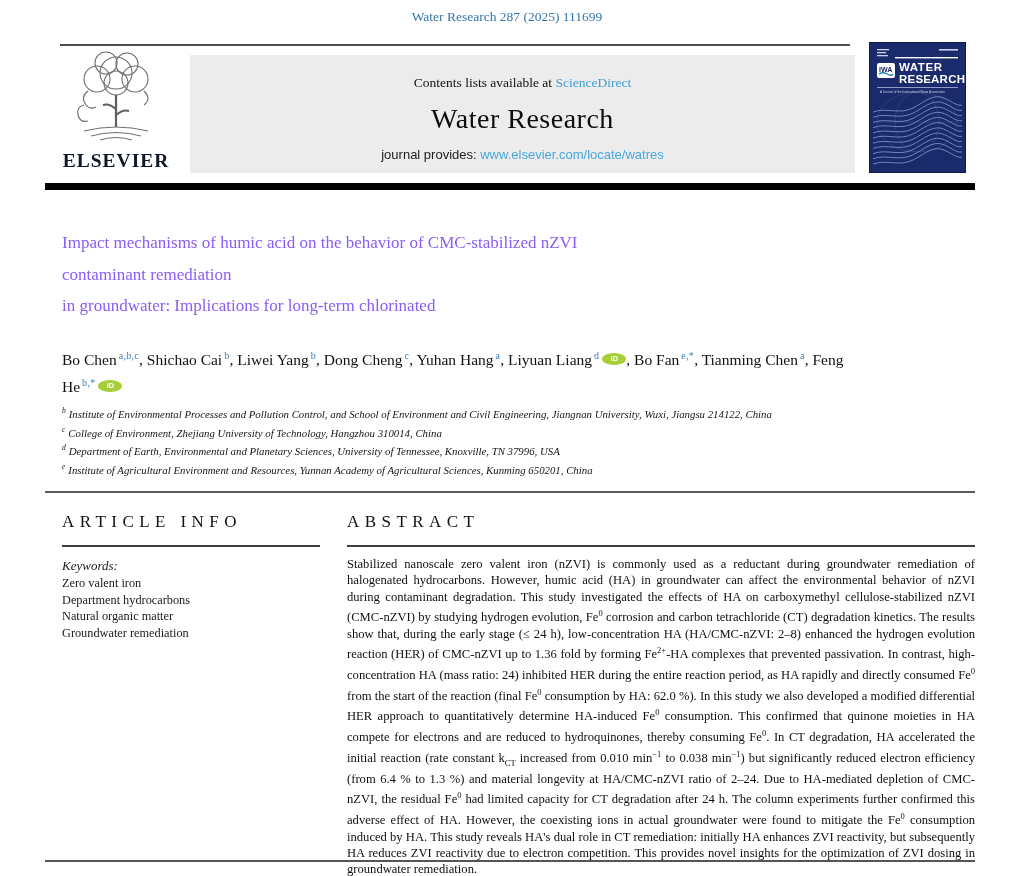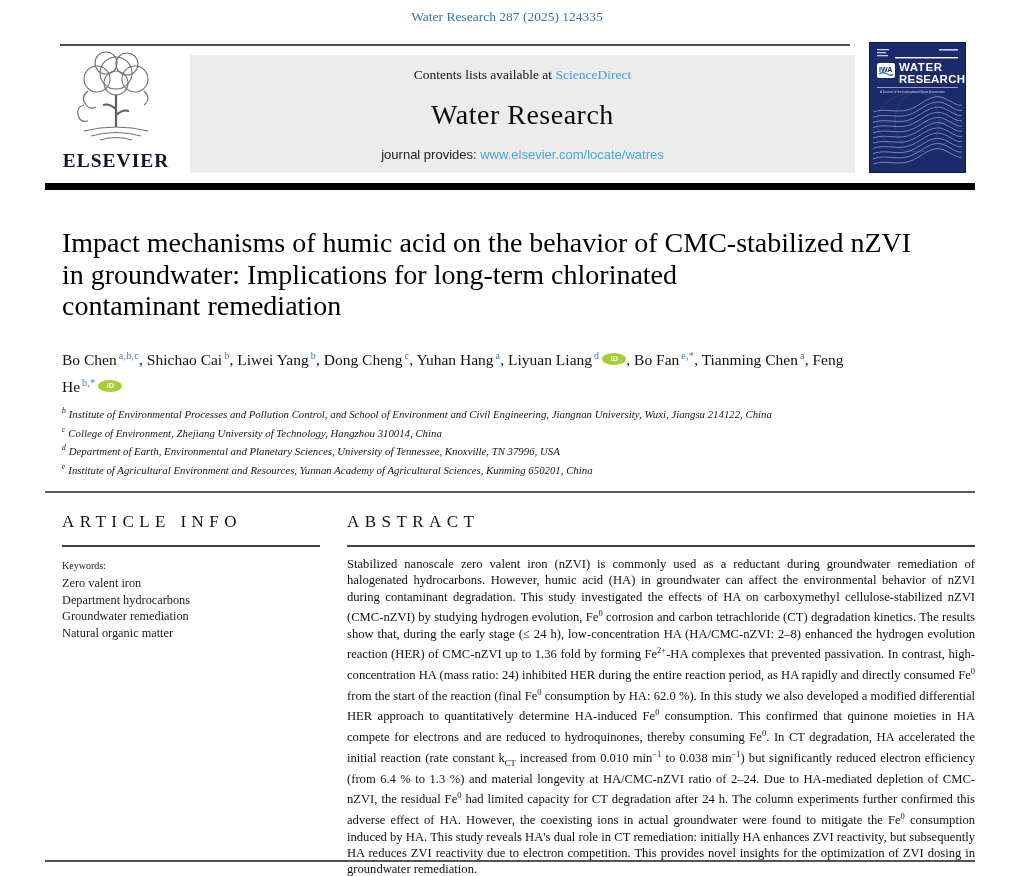--- a/index.html
+++ b/index.html
@@ -6,64 +6,64 @@
   html,body{background:#fff}
   body{width:1014px;height:876px;font-family:"Liberation Serif",serif;color:#1a1a1a;position:relative}
   .abs{position:absolute}
 
   #citation{top:9px;left:0;width:100%;text-align:center;font-size:13.5px;color:#3576ab}
   #top-rule{top:44px;left:60px;width:790px;height:2px;background:#4d4d4d}
 
   #logo{top:49px;left:54px;width:124px;text-align:center}
   #elsevier-text{font-size:19.5px;color:#0f172a;letter-spacing:1px;margin-top:1px;font-weight:bold;font-family:"Liberation Serif",serif}
 
-  #banner{top:55px;left:190px;width:665px;height:118px;background:#ececec;display:flex;flex-direction:column;justify-content:space-between;align-items:center;padding:12px 0 11px}
+  #banner{top:55px;left:190px;width:665px;height:118px;background:#ececec;display:flex;flex-direction:column;justify-content:space-between;align-items:center;padding:20px 0 11px}
   #contents-line{font-size:13.5px;color:#111}
   #sciencedirect-link{color:#3f9fd8;text-decoration:none}
   #journal-title{font-size:28px;color:#0d0d0d;letter-spacing:.5px}
   #homepage-line{font-family:"Liberation Sans",sans-serif;font-size:13px;color:#1c1c1c}
   #homepage-url{color:#4aa6dc;text-decoration:none}
 
   #cover{top:42px;left:869px;width:97px;height:131px}
 
   #separator-bar{top:183px;left:45px;width:930px;height:7px;background:#000}
 
-  #title{top:227px;left:62px;font-size:28px;line-height:31.5px;color:#000000}
+  #title{top:227px;left:62px;font-size:17px;line-height:31.5px;color:#8b5cf6}
 
   #authors{top:344px;left:62px;width:782px;font-size:15.5px;line-height:23px;color:#111}
   .asup{color:#3a7cb8;font-size:10px;margin-left:2px;letter-spacing:.3px}
   .orcid{display:inline-block;width:24px;height:12px;border-radius:50%;background:#a6ce39;color:#fff;
          font-size:7.5px;font-weight:bold;text-align:center;line-height:12px;margin-left:3px;
          vertical-align:4px;font-family:"Liberation Sans",sans-serif;cursor:pointer}
 
   #affiliations{top:403px;left:62px;width:912px;font-size:10.8px;font-style:italic;line-height:15.1px;color:#141414}
   .aff sup{font-size:7.5px;margin-right:3px}
 
   #rule-mid{top:491px;left:45px;width:930px;height:2px;background:#5a5a5a}
 
   .section-heading{font-size:17px;letter-spacing:.32em;color:#111}
   .heading-rule{height:2px;background:#3f3f3f;margin-top:13px}
 
   #info-col{top:512px;left:62px;width:262px}
   #info-col .heading-rule{width:258px}
-  #keywords-label{font-size:10px;margin-top:11px;line-height:16.8px}
+  #keywords-label{font-style:italic;font-size:13px;margin-top:11px;line-height:16.8px}
   #keywords-list{font-size:12.3px;line-height:16.8px}
 
   #abstract-col{top:512px;left:347px;width:628px}
   #abstract-col .heading-rule{width:628px}
   #abstract-body{margin-top:9px;font-size:12.6px;line-height:16.45px;text-align:justify;color:#101010}
   #abstract-body sup{font-size:8.5px}
   #abstract-body sub{font-size:8.5px}
 
   #rule-bottom{top:860px;left:45px;width:930px;height:2px;background:#555}
 </style>
 </head>
 <body>
 
-<div class="abs" id="citation">Water Research 287 (2025) 124335</div>
+<div class="abs" id="citation">Water Research 287 (2025) 111699</div>
 <div class="abs" id="top-rule"></div>
 
 <div class="abs" id="logo">
   <svg width="104" height="96" viewBox="0 0 104 96">
     <g fill="none" stroke="#6f6f6f" stroke-width="1.1">
       <circle cx="52" cy="24" r="16"></circle>
       <circle cx="33" cy="30" r="13"></circle>
       <circle cx="71" cy="30" r="13"></circle>
       <circle cx="42" cy="14" r="11"></circle>
       <circle cx="63" cy="15" r="11"></circle>
@@ -134,44 +134,44 @@
         <path d="M4 116.80000000000001 C 18 111.80000000000001, 30 119.80000000000001, 44 112.80000000000001 C 54 107.80000000000001, 62 99.80000000000001, 72 101.80000000000001 C 80 103.80000000000001, 88 111.80000000000001, 93 109.80000000000001"></path>
         <path d="M4 122 C 18 117, 30 125, 44 118 C 54 113, 62 105, 72 107 C 80 109, 88 117, 93 115"></path>
       </g>
   </svg>
 </div>
 
 <div class="abs" id="separator-bar"></div>
 
 <div class="abs" id="title">
     <div>Impact mechanisms of humic acid on the behavior of CMC-stabilized nZVI</div>
+    <div>contaminant remediation</div>
     <div>in groundwater: Implications for long-term chlorinated</div>
-    <div>contaminant remediation</div>
   </div>
 
 <div class="abs" id="authors"><span><span>Bo Chen</span><sup class="asup">a,b,c</sup></span>, <span><span>Shichao Cai</span><sup class="asup">b</sup></span>, <span><span>Liwei Yang</span><sup class="asup">b</sup></span>, <span><span>Dong Cheng</span><sup class="asup">c</sup></span>, <span><span>Yuhan Hang</span><sup class="asup">a</sup></span>, <span><span>Liyuan Liang</span><sup class="asup">d</sup><span class="orcid">iD</span></span>, <span><span>Bo Fan</span><sup class="asup">e,*</sup></span>, <span><span>Tianming Chen</span><sup class="asup">a</sup></span>, <span><span>Feng He</span><sup class="asup">b,*</sup><span class="orcid">iD</span></span></div>
 
 <div class="abs" id="affiliations">
     <div class="aff"><sup>b</sup>Institute of Environmental Processes and Pollution Control, and School of Environment and Civil Engineering, Jiangnan University, Wuxi, Jiangsu 214122, China</div>
     <div class="aff"><sup>c</sup>College of Environment, Zhejiang University of Technology, Hangzhou 310014, China</div>
     <div class="aff"><sup>d</sup>Department of Earth, Environmental and Planetary Sciences, University of Tennessee, Knoxville, TN 37996, USA</div>
     <div class="aff"><sup>e</sup>Institute of Agricultural Environment and Resources, Yunnan Academy of Agricultural Sciences, Kunming 650201, China</div>
   </div>
 
 <div class="abs" id="rule-mid"></div>
 
 <div class="abs" id="info-col">
   <div class="section-heading">ARTICLE INFO</div>
   <div class="heading-rule"></div>
   <div id="keywords-label">Keywords:</div>
   <div id="keywords-list">
       <div>Zero valent iron</div>
       <div>Department hydrocarbons</div>
+      <div>Natural organic matter</div>
       <div>Groundwater remediation</div>
-      <div>Natural organic matter</div>
     </div>
 </div>
 
 <div class="abs" id="abstract-col">
   <div class="section-heading">ABSTRACT</div>
   <div class="heading-rule"></div>
   <p id="abstract-body">Stabilized nanoscale zero valent iron (nZVI) is commonly used as a reductant during groundwater remediation of halogenated hydrocarbons. However, humic acid (HA) in groundwater can affect the environmental behavior of nZVI during contaminant degradation. This study investigated the effects of HA on carboxymethyl cellulose-stabilized nZVI (CMC-nZVI) by studying hydrogen evolution, Fe<sup>0</sup> corrosion and carbon tetrachloride (CT) degradation kinetics. The results show that, during the early stage (≤ 24 h), low-concentration HA (HA/CMC-nZVI: 2–8) enhanced the hydrogen evolution reaction (HER) of CMC-nZVI up to 1.36 fold by forming Fe<sup>2+</sup>-HA complexes that prevented passivation. In contrast, high-concentration HA (mass ratio: 24) inhibited HER during the entire reaction period, as HA rapidly and directly consumed Fe<sup>0</sup> from the start of the reaction (final Fe<sup>0</sup> consumption by HA: 62.0 %). In this study we also developed a modified differential HER approach to quantitatively determine HA-induced Fe<sup>0</sup> consumption. This confirmed that quinone moieties in HA compete for electrons and are reduced to hydroquinones, thereby consuming Fe<sup>0</sup>. In CT degradation, HA accelerated the initial reaction (rate constant k<sub>CT</sub> increased from 0.010 min<sup>−1</sup> to 0.038 min<sup>−1</sup>) but significantly reduced electron efficiency (from 6.4 % to 1.3 %) and material longevity at HA/CMC-nZVI ratio of 2–24. Due to HA-mediated depletion of CMC-nZVI, the residual Fe<sup>0</sup> had limited capacity for CT degradation after 24 h. The column experiments further confirmed this adverse effect of HA. However, the coexisting ions in actual groundwater were found to mitigate the Fe<sup>0</sup> consumption induced by HA. This study reveals HA's dual role in CT remediation: initially HA enhances ZVI reactivity, but subsequently HA reduces ZVI reactivity due to electron competition. This provides novel insights for the optimization of ZVI dosing in groundwater remediation.</p>
 </div>
 
 <div class="abs" id="rule-bottom"></div>

